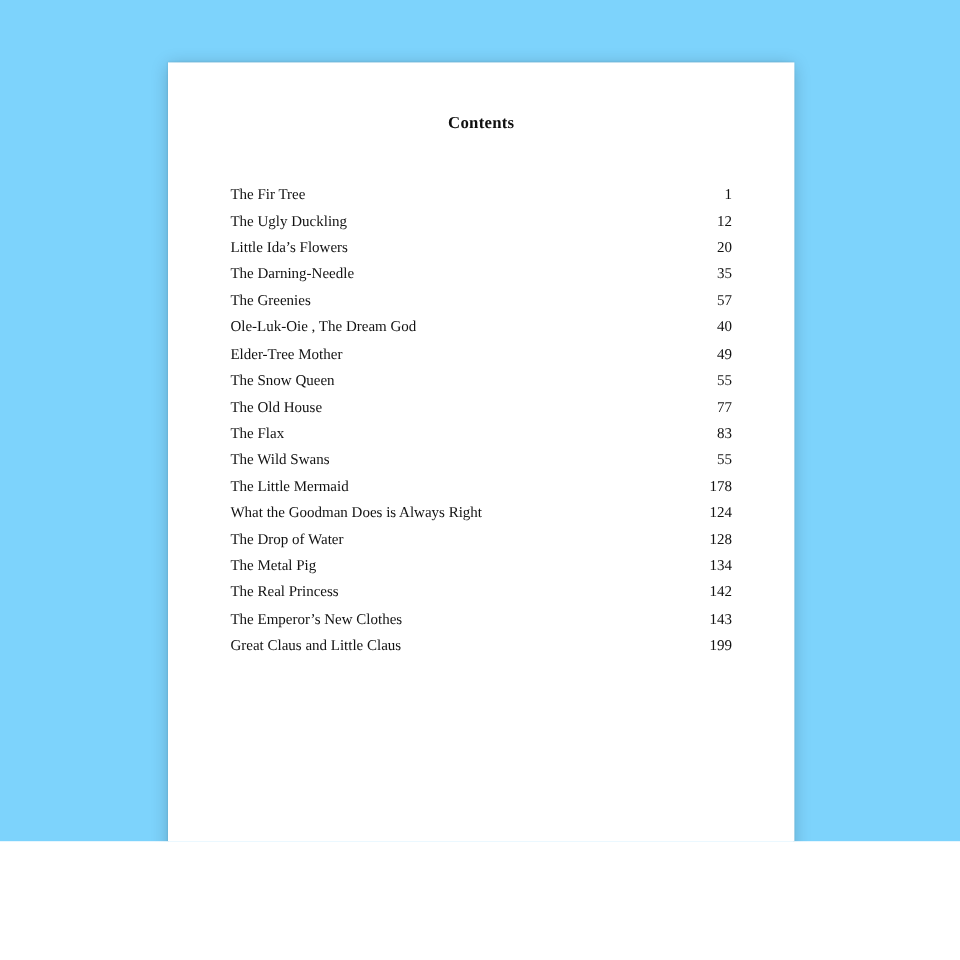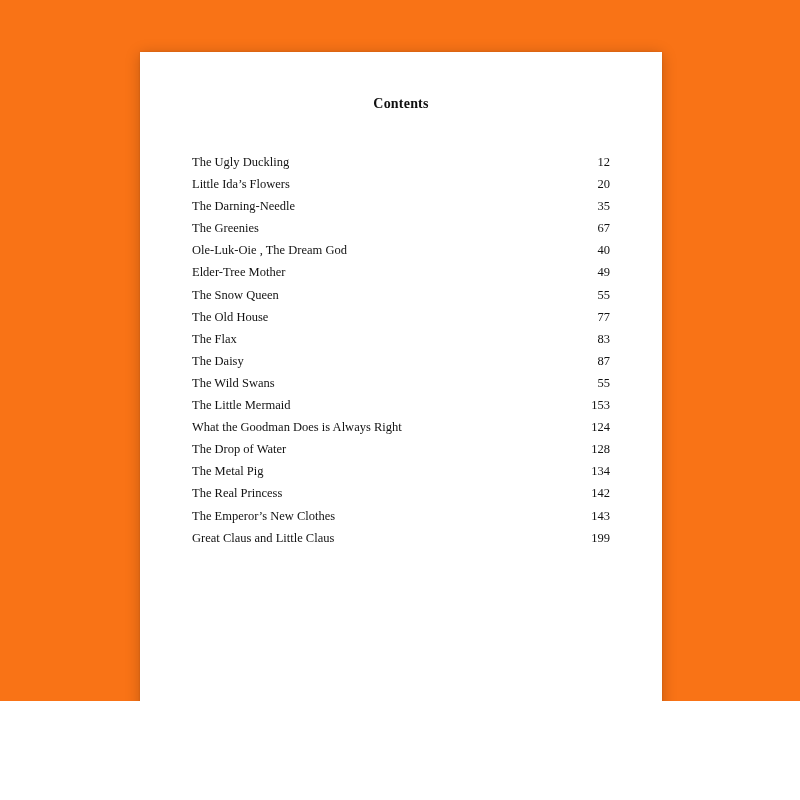--- a/index.html
+++ b/index.html
@@ -7,21 +7,21 @@
     padding: 0;
     width: 800px;
     height: 800px;
     background: #ffffff;
     font-family: "Liberation Serif", serif;
   }
   #stage {
     position: relative;
     width: 800px;
     height: 701px;
-    background: #f97316;
+    background: #7dd3fc;
     overflow: hidden;
   }
   #page {
     position: absolute;
     left: 140px;
     top: 52px;
     width: 522px;
     height: 700px;
     background: #ffffff;
     box-shadow: 0 2px 14px rgba(0,0,0,0.22), 0 0 2px rgba(0,0,0,0.12);
@@ -72,38 +72,43 @@
 </style>
 </head>
 <body>
 
 <div id="stage">
   <div id="page">
     <div id="page-inner">
       <h1 class="doc-title">Contents</h1>
       <ul class="toc" id="toc-list">
           <li class="toc-entry">
+            <span class="title">The Fir Tree</span>
+            <span class="filler"></span>
+            <span class="page-no">1</span>
+          </li>
+          <li class="toc-entry">
             <span class="title">The Ugly Duckling</span>
             <span class="filler"></span>
             <span class="page-no">12</span>
           </li>
           <li class="toc-entry">
             <span class="title">Little Ida’s Flowers</span>
             <span class="filler"></span>
             <span class="page-no">20</span>
           </li>
           <li class="toc-entry">
             <span class="title">The Darning-Needle</span>
             <span class="filler"></span>
             <span class="page-no">35</span>
           </li>
           <li class="toc-entry">
             <span class="title">The Greenies</span>
             <span class="filler"></span>
-            <span class="page-no">67</span>
+            <span class="page-no">57</span>
           </li>
           <li class="toc-entry">
             <span class="title">Ole-Luk-Oie , The Dream God</span>
             <span class="filler"></span>
             <span class="page-no">40</span>
           </li>
           <li class="toc-entry">
             <span class="title">Elder-Tree Mother</span>
             <span class="filler"></span>
             <span class="page-no">49</span>
@@ -117,33 +122,28 @@
             <span class="title">The Old House</span>
             <span class="filler"></span>
             <span class="page-no">77</span>
           </li>
           <li class="toc-entry">
             <span class="title">The Flax</span>
             <span class="filler"></span>
             <span class="page-no">83</span>
           </li>
           <li class="toc-entry">
-            <span class="title">The Daisy</span>
-            <span class="filler"></span>
-            <span class="page-no">87</span>
-          </li>
-          <li class="toc-entry">
             <span class="title">The Wild Swans</span>
             <span class="filler"></span>
             <span class="page-no">55</span>
           </li>
           <li class="toc-entry">
             <span class="title">The Little Mermaid</span>
             <span class="filler"></span>
-            <span class="page-no">153</span>
+            <span class="page-no">178</span>
           </li>
           <li class="toc-entry">
             <span class="title">What the Goodman Does is Always Right</span>
             <span class="filler"></span>
             <span class="page-no">124</span>
           </li>
           <li class="toc-entry">
             <span class="title">The Drop of Water</span>
             <span class="filler"></span>
             <span class="page-no">128</span>

